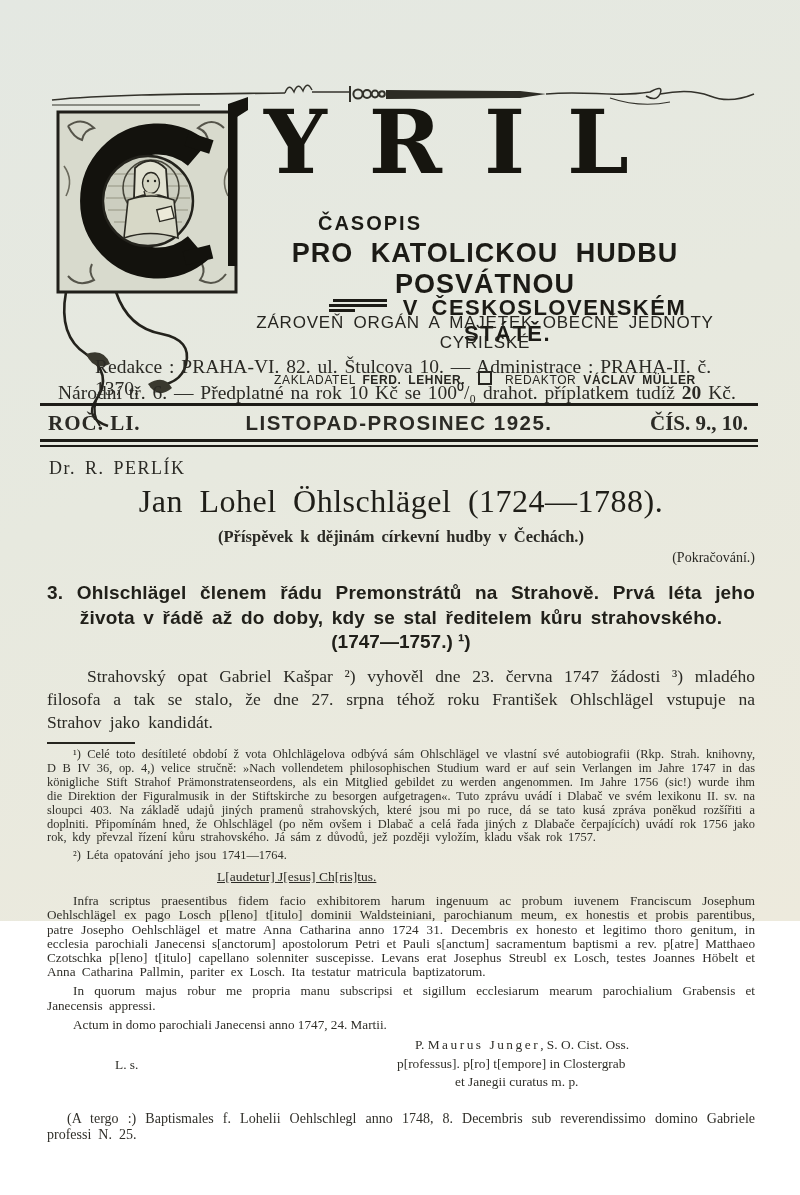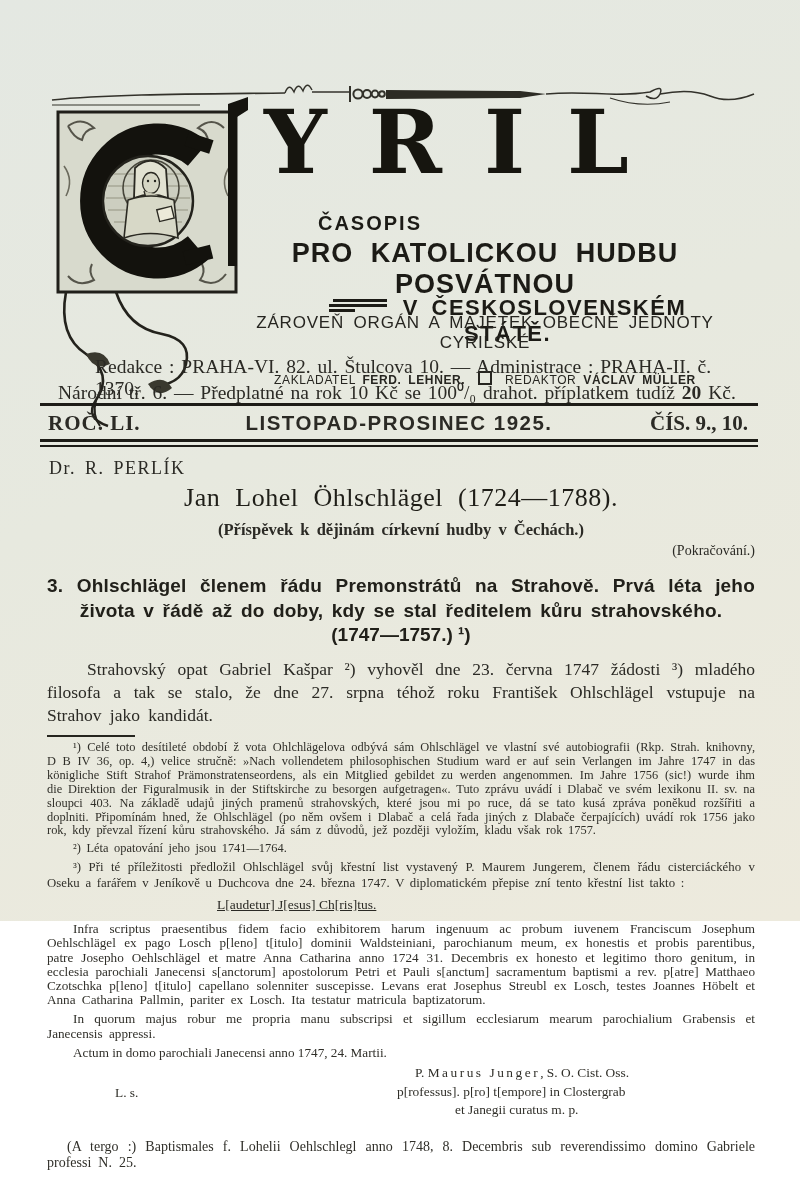--- a/index.html
+++ b/index.html
@@ -30,21 +30,21 @@
   
   .rule{position:absolute;left:40px;width:718px;background:#1d1c17;}
   .band{position:absolute;left:40px;width:718px;top:408px;height:30px;}
   .band .vol{position:absolute;left:8px;top:3px;font-size:21px;font-weight:bold;letter-spacing:1px;}
   .band .date{position:absolute;left:0;right:0;text-align:center;top:3px;
               font-family:"Liberation Sans",sans-serif;font-weight:bold;font-size:20.5px;letter-spacing:1.5px;}
   .band .num{position:absolute;right:10px;top:3px;font-size:21px;font-weight:bold;}
   
   .article{position:absolute;left:47px;top:452px;width:708px;}
   .author{font-size:18px;letter-spacing:1.5px;word-spacing:3px;margin:6px 0 2px 2px;}
-  .title{text-align:center;font-size:26px;word-spacing:8px;letter-spacing:0.5px;
+  .title{text-align:center;font-size:32px;word-spacing:8px;letter-spacing:0.5px;
          color:#1f1e18;margin-top:4px;}
   .subtitle{text-align:center;font-weight:bold;font-size:16.5px;word-spacing:3px;margin-top:7px;}
   .pokr{text-align:right;font-size:14px;margin-top:3px;}
   .secheading{font-family:"Liberation Sans",sans-serif;font-weight:bold;font-size:19px;
               line-height:25px;color:#21201a;text-align:justify;text-align-last:center;
               word-spacing:3px;letter-spacing:0.2px;margin-top:14px;}
   .secheading2{font-family:"Liberation Sans",sans-serif;font-weight:bold;font-size:19px;
                text-align:center;margin-top:1px;color:#21201a;}
   .bodypara{font-size:17.5px;line-height:23px;text-align:justify;text-indent:40px;
             word-spacing:4px;margin-top:12px;}
@@ -154,21 +154,20 @@
     <div class="title">Jan Lohel Öhlschlägel (1724—1788).</div>
     <div class="subtitle">(Příspěvek k dějinám církevní hudby v Čechách.)</div>
     <div class="pokr">(Pokračování.)</div>
     <div class="secheading">3. Ohlschlägel členem řádu Premonstrátů na Strahově. Prvá léta jeho života v řádě až do doby, kdy se stal ředitelem kůru strahovského.</div>
     <div class="secheading2">(1747—1757.) ¹)</div>
     <div class="bodypara">Strahovský opat Gabriel Kašpar ²) vyhověl dne 23. června 1747 žádosti ³) mladého filosofa a tak se stalo, že dne 27. srpna téhož roku František Ohlschlägel vstupuje na Strahov jako kandidát.</div>
 
     <div class="fnsep"></div>
     <div class="fn">¹) Celé toto desítileté období ž vota Ohlchlägelova odbývá sám Ohlschlägel ve vlastní své autobiografii (Rkp. Strah. knihovny, D B IV 36, op. 4,) velice stručně: »Nach vollendetem philosophischen Studium ward er auf sein Verlangen im Jahre 1747 in das königliche Stift Strahof Prämonstratenseordens, als ein Mitglied gebildet zu werden angenommen. Im Jahre 1756 (sic!) wurde ihm die Direktion der Figuralmusik in der Stiftskirche zu besorgen aufgetragen«. Tuto zprávu uvádí i Dlabač ve svém lexikonu II. sv. na sloupci 403. Na základě udajů jiných pramenů strahovských, které jsou mi po ruce, dá se tato kusá zpráva poněkud rozšířiti a doplniti. Připomínám hned, že Ohlschlägel (po něm ovšem i Dlabač a celá řada jiných z Dlabače čerpajících) uvádí rok 1756 jako rok, kdy převzal řízení kůru strahovského. Já sám z důvodů, jež později vyložím, kladu však rok 1757.</div>
     <div class="fn fn2">²) Léta opatování jeho jsou 1741—1764.</div>
-    <div class="fn fn3">³) Při té příležitosti předložil Ohlschlägel svůj křestní list vystavený P. Maurem Jungerem, členem řádu cisterciáckého v Oseku a farářem v Jeníkově u Duchcova dne 24. března 1747. V diplomatickém přepise zní tento křestní list takto :</div>
     <div class="laudetur">L[audetur] J[esus] Ch[ris]tus.</div>
     <div class="latin first">Infra scriptus praesentibus fidem facio exhibitorem harum ingenuum ac probum iuvenem Franciscum Josephum Oehlschlägel ex pago Losch p[leno] t[itulo] dominii Waldsteiniani, parochianum meum, ex honestis et probis parentibus, patre Josepho Oehlschlägel et matre Anna Catharina anno 1724 31. Decembris ex honesto et legitimo thoro genitum, in ecclesia parochiali Janecensi s[anctorum] apostolorum Petri et Pauli s[anctum] sacramentum baptismi a rev. p[atre] Matthaeo Czotschka p[leno] t[itulo] capellano solenniter suscepisse. Levans erat Josephus Streubl ex Losch, testes Joannes Höbelt et Anna Catharina Pallmin, pariter ex Losch. Ita testatur matricula baptizatorum.</div>
     <div class="latin">In quorum majus robur me propria manu subscripsi et sigillum ecclesiarum mearum parochialium Grabensis et Janecensis appressi.</div>
     <div class="actum">Actum in domo parochiali Janecensi anno 1747, 24. Martii.</div>
 
     <div class="sigblock">
       <span class="signame"><span>P. </span><span class="sp">Maurus Junger</span><span>, S. O. Cist. Oss.</span></span>
       <span class="sigls">L. s.</span>
       <span class="sigl2">p[rofessus]. p[ro] t[empore] in Clostergrab</span>
       <span class="sigl3">et Janegii curatus m. p.</span>

